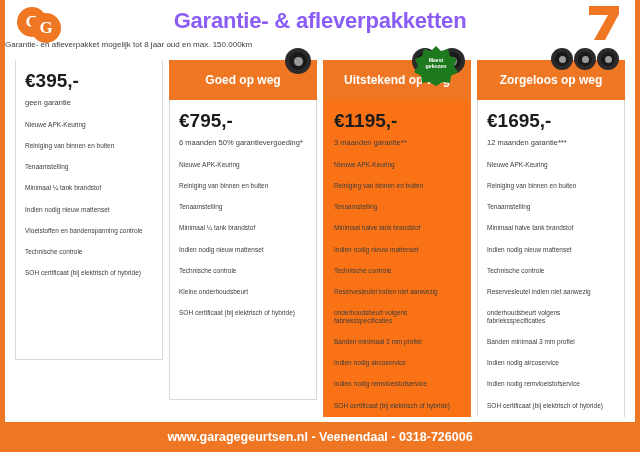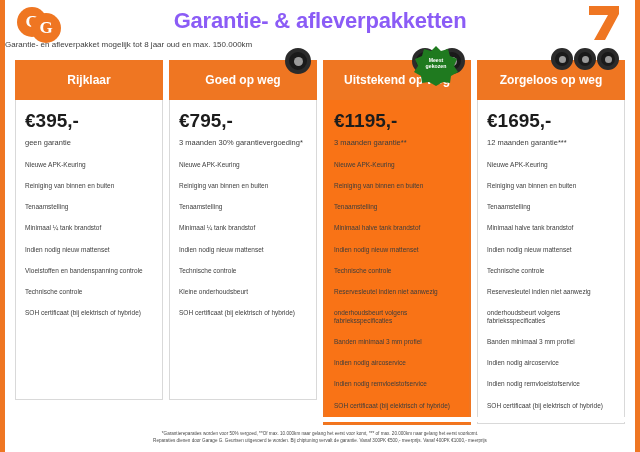--- a/index.html
+++ b/index.html
@@ -223,21 +223,20 @@
     <div class="seven">
       <svg width="34" height="38" viewBox="0 0 34 38">
         <path d="M2 2 L32 2 L32 10 L18 36 L7 36 L21 11 L2 11 Z" fill="#ef7622"></path>
       </svg>
     </div>
   </div>
 
   <div class="cards">
 
     <div class="card">
-      <div class="card-head tall">Rijklaar</div>
       <div class="card-body">
         <div class="price">€395,-</div>
         <div class="guarantee">geen garantie</div>
         <div class="feature">Nieuwe APK-Keuring</div>
         <div class="feature">Reiniging van binnen en buiten</div>
         <div class="feature">Tenaamstelling</div>
         <div class="feature">Minimaal ¼ tank brandstof</div>
         <div class="feature">Indien nodig nieuw mattenset</div>
         <div class="feature">Vloeistoffen en bandenspanning controle</div>
         <div class="feature">Technische controle</div>
@@ -245,21 +244,21 @@
       </div>
     </div>
 
     <div class="card">
       <div class="tyres">
         <div class="tyre"></div>
       </div>
       <div class="card-head tall">Goed op weg</div>
       <div class="card-body">
         <div class="price">€795,-</div>
-        <div class="guarantee">3 maanden 30% garantievergoeding*</div>
+        <div class="guarantee">6 maanden 50% garantievergoeding*</div>
         <div class="feature">Nieuwe APK-Keuring</div>
         <div class="feature">Reiniging van binnen en buiten</div>
         <div class="feature">Tenaamstelling</div>
         <div class="feature">Minimaal ¼ tank brandstof</div>
         <div class="feature">Indien nodig nieuw mattenset</div>
         <div class="feature">Technische controle</div>
         <div class="feature">Kleine onderhoudsbeurt</div>
         <div class="feature">SOH certificaat (bij elektrisch of hybride)</div>
       </div>
     </div>
@@ -323,14 +322,15 @@
     </div>
 
   </div>
 
   <div class="footnotes">
     <div>*Garantiereparaties worden voor 50% vergoed, **Of max. 10.000km naar gelang het eerst voor komt, *** of max. 20.000km naar gelang het eerst voorkomt.</div>
     <div>Reparaties dienen door Garage G. Geurtsen uitgevoerd te worden. Bij chiptuning vervalt de garantie. Vanaf 300PK €500,- meerprijs. Vanaf 400PK €1000,- meerprijs</div>
   </div>
 
   <div class="bottom-strip"></div>
+  <div class="footer">www.garagegeurtsen.nl - Veenendaal - 0318-726006</div>
 
 </div>
 
 </body></html>

